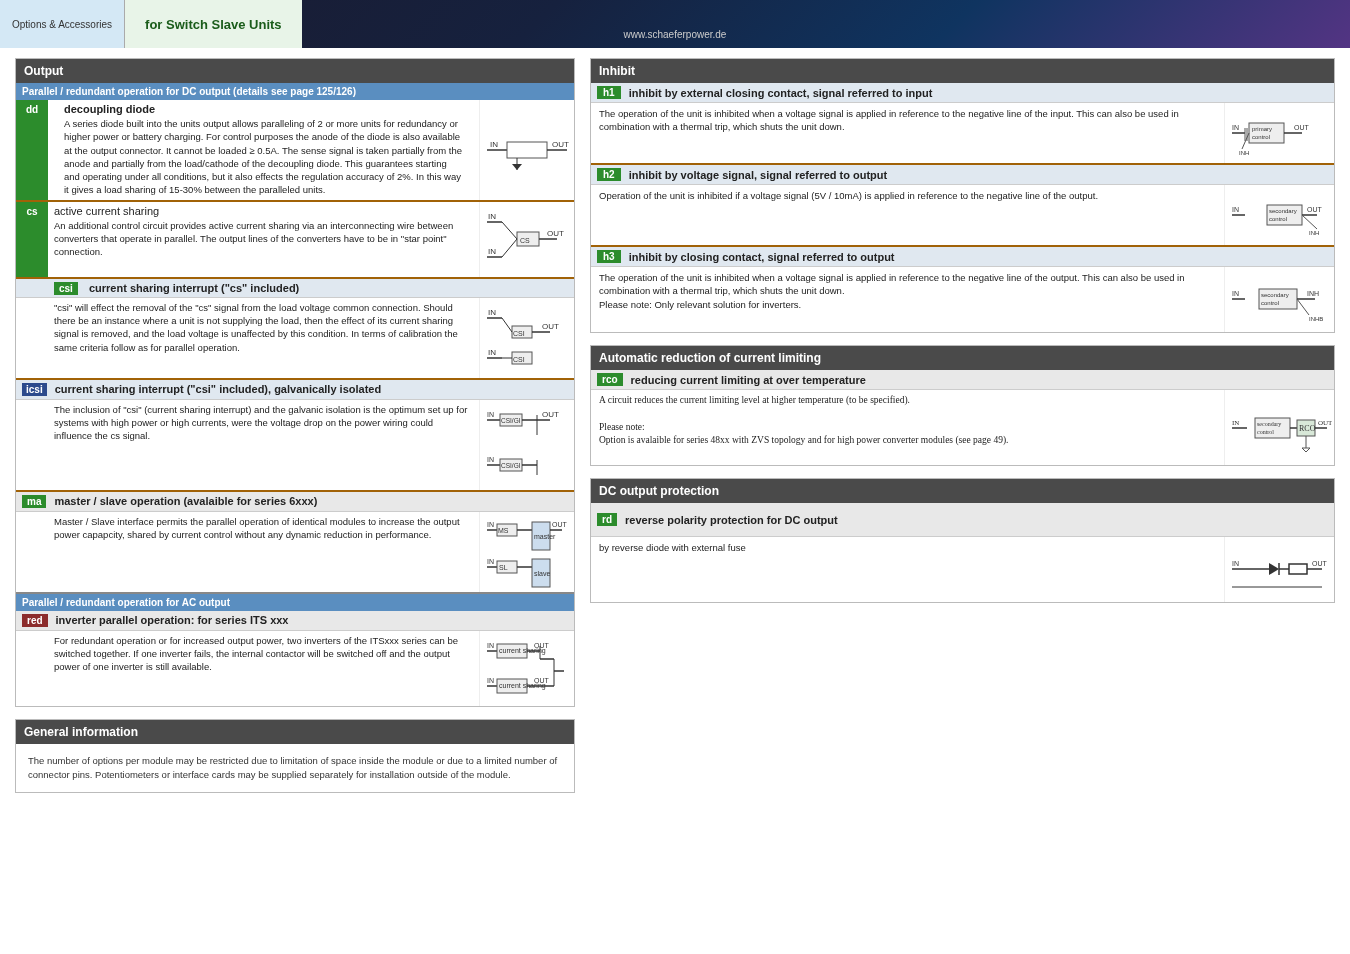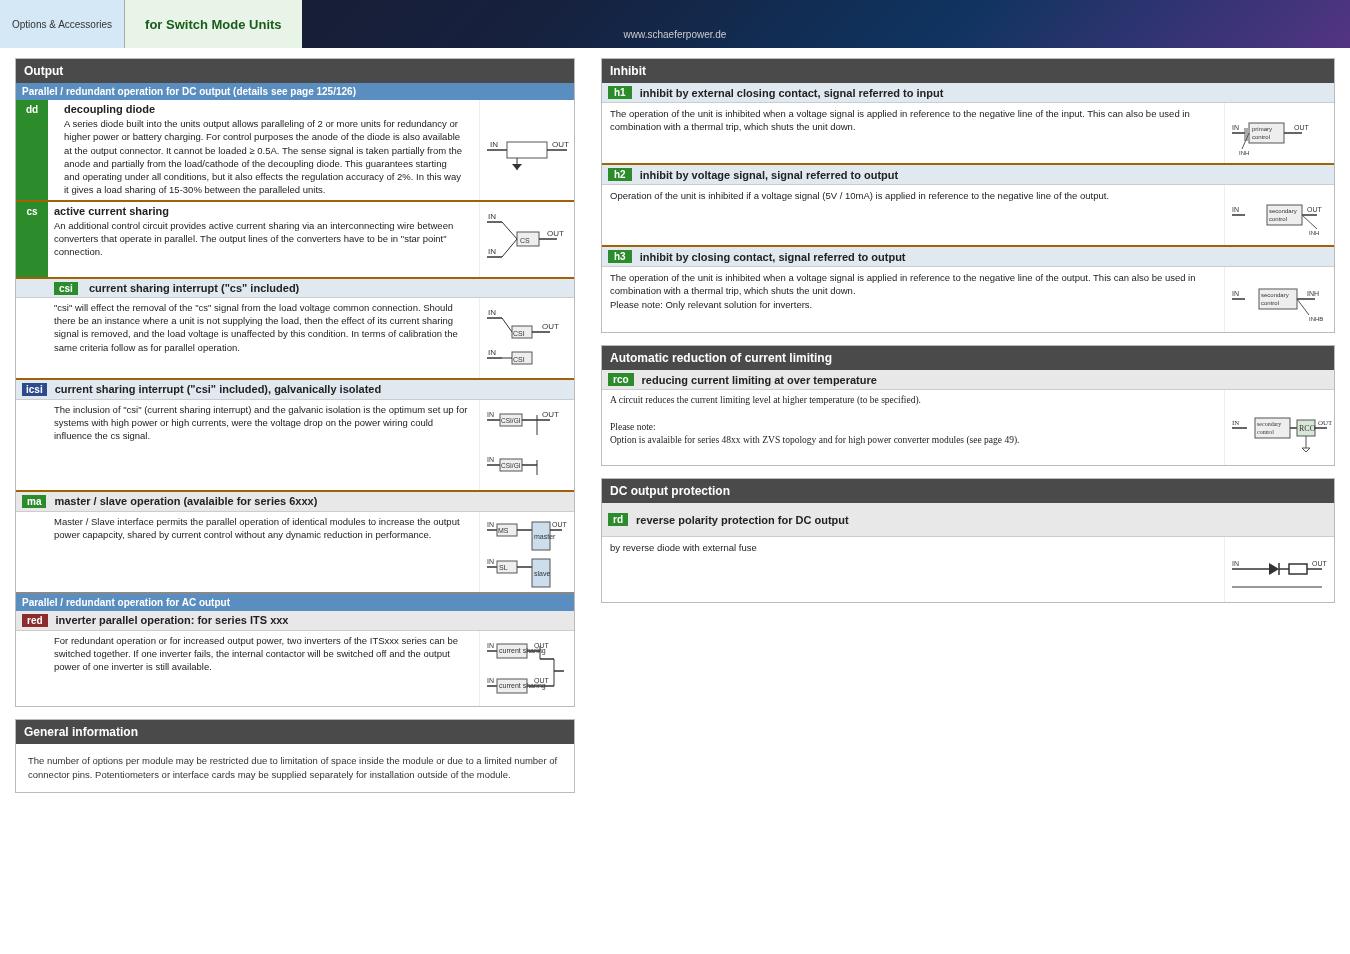--- a/index.html
+++ b/index.html
@@ -53,21 +53,21 @@
       transform: translateX(-50%);
       color: #ccc;
       font-size: 10px;
       margin-top: 20px;
     }
 
     
     .main-content {
       padding: 10px 15px;
       display: flex;
-      gap: 26px;
+      gap: 15px;
     }
     .left-col {
       width: 560px;
       flex-shrink: 0;
     }
     .right-col {
       flex: 1;
     }
 
     
@@ -89,21 +89,21 @@
     .sub-block:last-child {
       border-bottom: none;
     }
   </style>
 </head>
 <body>
 
 <div class="header">
   <div class="header-left">
     <div class="header-tab-options">Options &amp; Accessories</div>
-    <div class="header-tab-main">for Switch Mode Units</div>
+    <div class="header-tab-main">for Switch Slave Units</div>
   </div>
   <div class="header-url">www.schaeferpower.de</div>
 </div>
 
 <div class="main-content">
 
   <div class="left-col">
 
     <div class="block">
       <div class="block-header">Output</div>
@@ -131,21 +131,21 @@
                 <polygon points="35,50 30,44 40,44" fill="#333"></polygon>
               </svg>
             </div>
           </div>
         </div>
 
         <div class="sub-block">
           <div style="display:flex;align-items:stretch;">
             <div style="width:32px;flex-shrink:0;background:#2c8c2c;color:#fff;font-weight:bold;font-size:10px;display:flex;align-items:flex-start;justify-content:center;padding-top:4px;">cs</div>
             <div style="flex:1;padding:3px 6px;">
-              <div style="font-weight:bold;font-size:11px;margin-bottom:2px;">active current sharing</div>
+              <div style="font-weight:normal;font-size:11px;margin-bottom:2px;">active current sharing</div>
               <div style="font-size:9.5px;line-height:1.4;">An additional control circuit provides active current sharing via an interconnecting wire between converters that operate in parallel. The output lines of the converters have to be in "star point" connection.</div>
             </div>
             <div style="width:95px;flex-shrink:0;border-left:1px solid #eee;display:flex;align-items:center;justify-content:center;">
               <svg width="90" height="75">
                 <line x1="5" y1="20" x2="20" y2="20" stroke="#333" stroke-width="1.5"></line>
                 <text x="6" y="17" font-size="8" fill="#333">IN</text>
                 <rect x="35" y="30" width="22" height="14" fill="#eee" stroke="#555" stroke-width="1"></rect>
                 <text x="38" y="41" font-size="7" fill="#333">CS</text>
                 <line x1="57" y1="37" x2="75" y2="37" stroke="#333" stroke-width="1.5"></line>
                 <text x="65" y="34" font-size="8" fill="#333">OUT</text>

